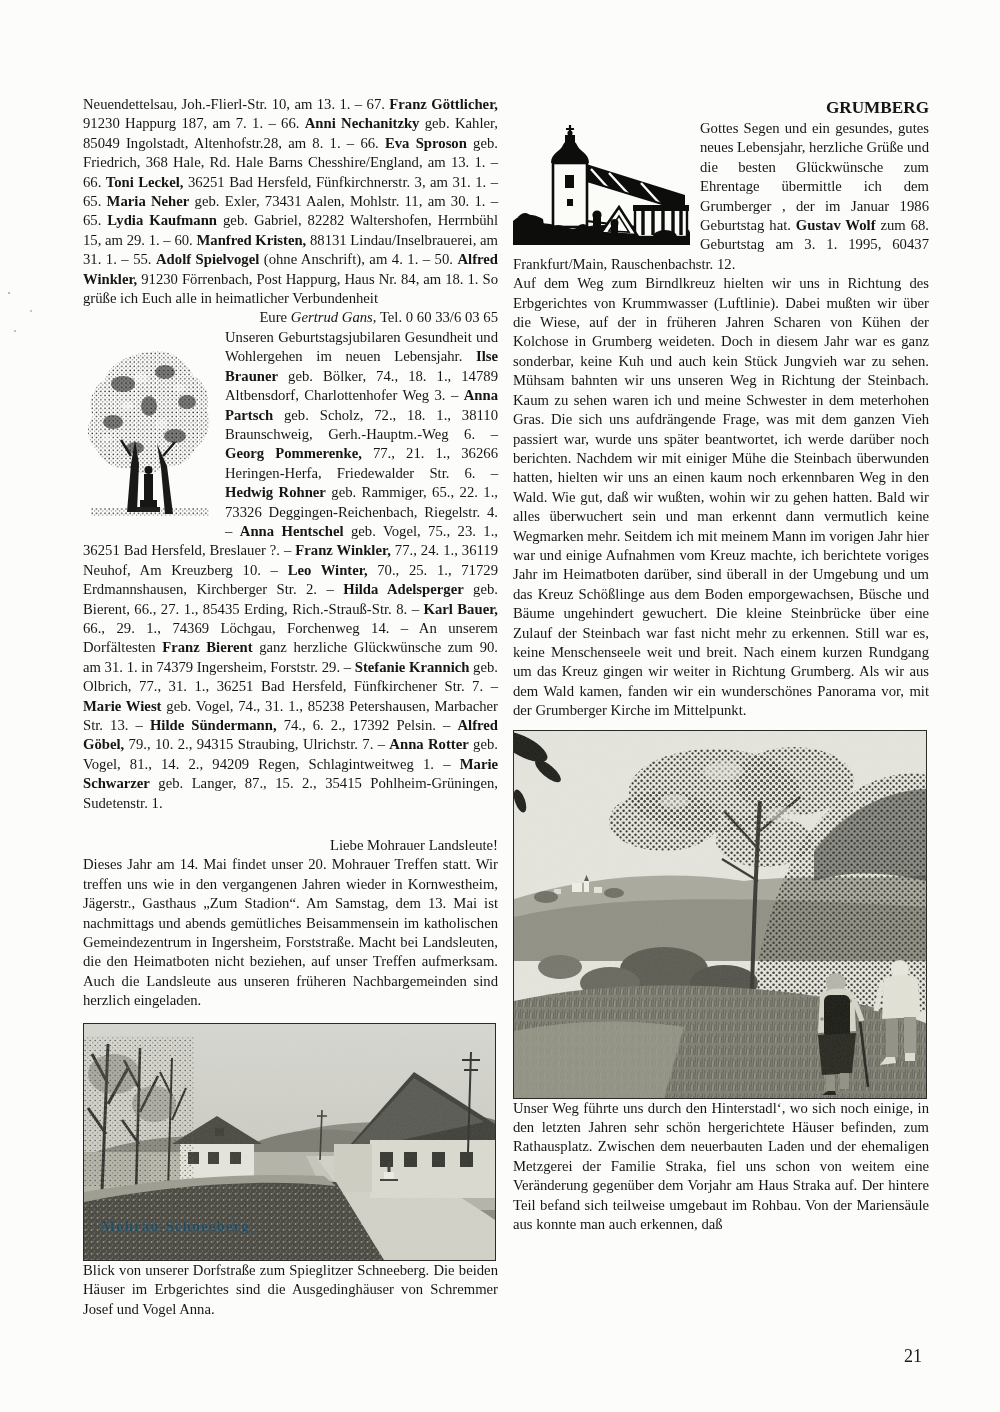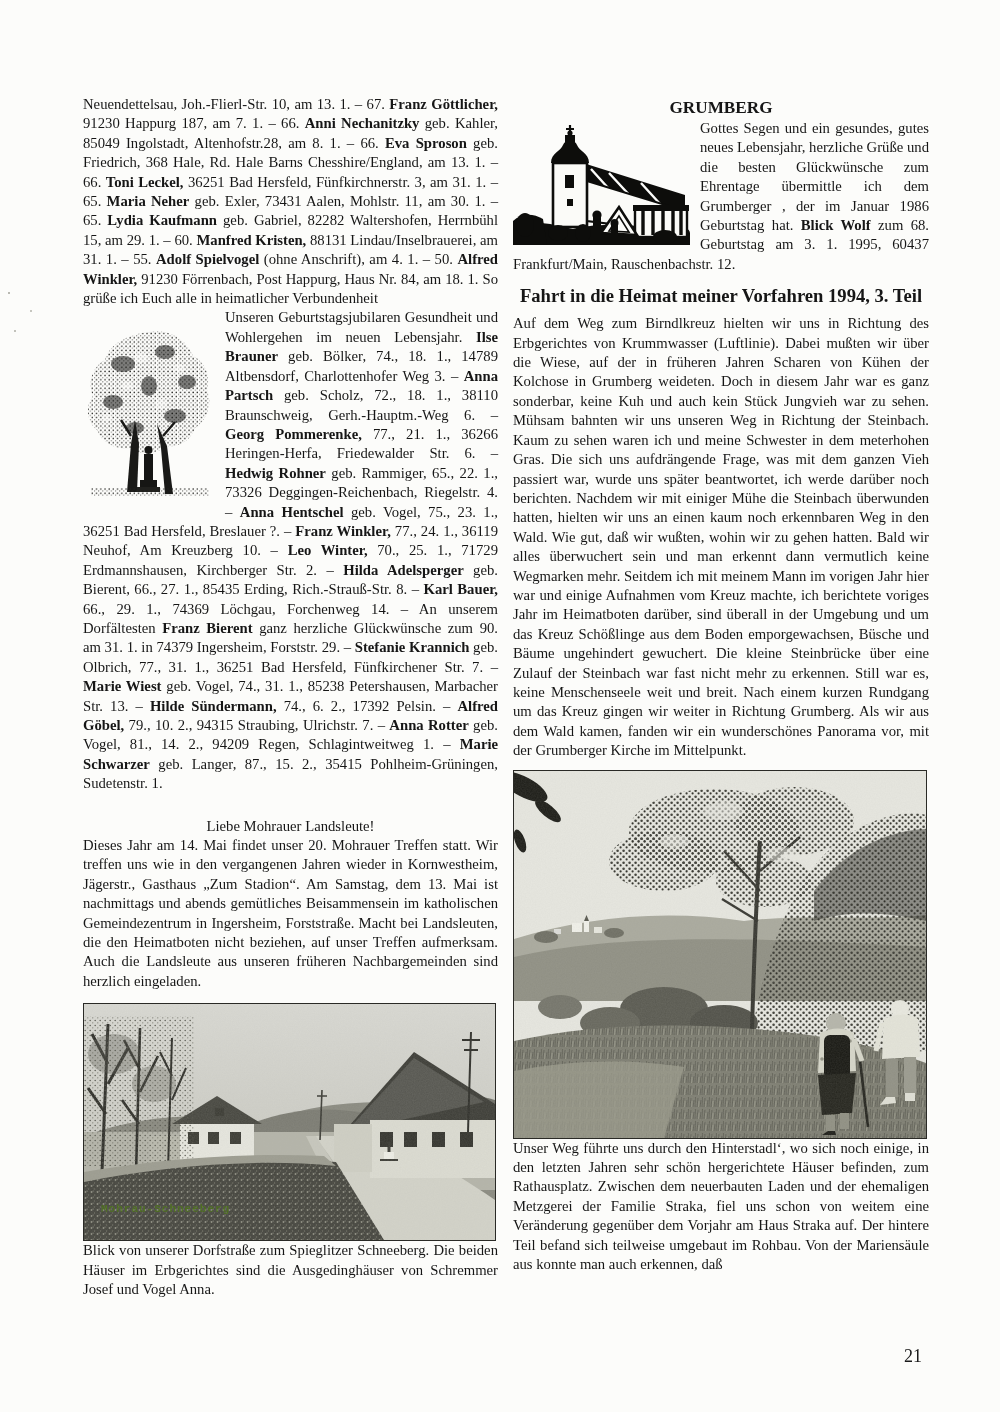--- a/index.html
+++ b/index.html
@@ -9,39 +9,39 @@
     font-family:"Liberation Serif","DejaVu Serif",serif;
   }
   .col{position:absolute;top:95px;width:415px;}
   .col-left{left:83px;}
   .col-right{left:513px;width:416px;}
   p.body{margin:0;font-size:14.7px;line-height:19.4px;text-align:justify;hyphens:none;}
   .b{font-weight:bold;}
   .i{font-style:italic;}
   .sig{text-align:right;font-size:14.7px;line-height:19.4px;margin:0;}
   h3.section{font-size:17.2px;line-height:20px;font-weight:bold;margin:3px 0 1px 0;}
-  h3.centered{text-align:center;}
+  h3.centered{text-align:right;}
   h2.article-title{font-size:18.6px;line-height:22px;font-weight:bold;text-align:center;margin:11px 0 7px 0;}
   .tree-float{float:left;width:132px;height:176px;margin:16px 10px 4px 0;}
   .church-float{float:left;width:177px;height:124px;margin:2px 10px 2px 0;}
   .block{overflow:visible;}
   .clear{clear:both;}
   .mt-meeting{margin-top:23px;}
-  .salutation{margin:0;font-size:14.7px;line-height:19.4px;text-align:center;}
+  .salutation{margin:0;font-size:14.7px;line-height:19.4px;text-align:right;}
   figure{margin:0;}
   .photo-fig{position:relative;display:block;}
   .photo{display:block;border:1px solid #2a2a26;background:#cfcfc8;}
   .village-fig{margin-top:12px;}
   .hike-fig{margin-top:9px;}
   .caption{margin-top:12px;}
   .watermark{
     position:absolute;left:18px;bottom:26px;
-    font-family:Liberation Mono, monospace;
-    font-size:11px;font-weight:bold;letter-spacing:1px;
-    color:#4d7c0f;opacity:.65;text-shadow:0 0 2px #777;
+    font-family:Liberation Serif, serif;
+    font-size:15px;font-weight:bold;letter-spacing:1px;
+    color:#0c4a6e;opacity:.65;text-shadow:0 0 2px #777;
   }
   .greeting{margin-top:13px;}
   .p2{margin-top:6px;}
   .page-number{
     position:absolute;top:1346px;right:78px;
     font-size:18px;color:#1a1a1a;
   }
   .scan-speckles{
     position:absolute;left:8px;top:292px;width:2px;height:2px;background:#b9b9b2;
     box-shadow:22px 18px 0 #c6c6bf, 6px 38px 0 #c2c2bb;
@@ -51,20 +51,21 @@
 <body>
 
 <div class="page">
 
   <div class="scan-speckles"></div>
 
   <div class="col col-left">
 
     <p class="body"><span>Neuendettelsau, Joh.-Flierl-Str. 10, am 13. 1. – 67. </span><span class="b">Franz Göttlicher,</span><span> 91230 Happurg 187, am 7. 1. – 66. </span><span class="b">Anni Nechanitzky</span><span> geb. Kahler, 85049 Ingolstadt, Altenhofstr.28, am 8. 1. – 66. </span><span class="b">Eva Sproson</span><span> geb. Friedrich, 368 Hale, Rd. Hale Barns Chesshire/England, am 13. 1. –  66. </span><span class="b">Toni Leckel,</span><span> 36251 Bad Hersfeld, Fünfkirchnerstr. 3, am 31. 1. – 65. </span><span class="b">Maria Neher</span><span> geb. Exler, 73431 Aalen, Mohlstr. 11, am 30. 1. – 65. </span><span class="b">Lydia Kaufmann</span><span> geb. Gabriel, 82282 Waltershofen, Herrnbühl 15, am 29. 1. – 60. </span><span class="b">Manfred Kristen,</span><span> 88131 Lindau/Inselbrauerei, am 31. 1. – 55. </span><span class="b">Adolf Spielvogel</span><span> (ohne Anschrift), am 4. 1. – 50. </span><span class="b">Alfred Winkler,</span><span> 91230 Förrenbach, Post Happurg, Haus Nr. 84, am 18. 1. So grüße ich Euch alle in heimatlicher Verbundenheit</span></p>
 
+    <p class="sig"><span>Eure </span><span class="i">Gertrud Gans,</span><span> Tel. 0 60 33/6 03 65</span></p>
 
     <div class="block">
 
       <svg class="tree-float" viewBox="0 0 132 176" xmlns="http://www.w3.org/2000/svg" aria-hidden="true">
         <defs>
           <pattern id="stip" width="4.2" height="4.2" patternUnits="userSpaceOnUse">
             <circle cx="1" cy="1.2" r="0.75" fill="#20201d"></circle>
             <circle cx="3.1" cy="3.2" r="0.55" fill="#2a2a26"></circle>
           </pattern>
         </defs>
@@ -224,26 +225,25 @@
           <rect x="80" y="96" width="8" height="18"></rect>
           <circle cx="84" cy="94" r="4.6"></circle>
           <rect x="98" y="104" width="7" height="13"></rect>
           <circle cx="101.5" cy="102" r="4"></circle>
           <ellipse cx="70" cy="112" rx="8" ry="9"></ellipse>
           <ellipse cx="45" cy="112" rx="10" ry="8"></ellipse>
           <ellipse cx="152" cy="116" rx="12" ry="7"></ellipse>
         </g>
       </svg>
 
-      <p class="body"><span>Gottes Segen und ein gesundes, gutes neues Lebensjahr, herzliche Grüße und die besten Glückwünsche zum Ehrentage übermittle ich dem Grumberger , der im Januar 1986 Geburtstag hat. </span><span class="b">Blick Wolf</span><span> zum 68. Geburtstag am 3. 1. 1995, 60437 Frankfurt/Main, Rauschenbachstr. 12.</span></p>
+      <p class="body"><span>Gottes Segen und ein gesundes, gutes neues Lebensjahr, herzliche Grüße und die besten Glückwünsche zum Ehrentage übermittle ich dem Grumberger , der im Januar 1986 Geburtstag hat. </span><span class="b">Gustav Wolf</span><span> zum 68. Geburtstag am 3. 1. 1995, 60437 Frankfurt/Main, Rauschenbachstr. 12.</span></p>
       <div class="clear"></div>
     </div>
 
 
-    <h2 class="article-title">Fahrt in die Heimat meiner Vorfahren 1994, 3. Teil</h2>
 
     <p class="body">Auf dem Weg zum Birndlkreuz hielten wir uns in Richtung des Erbgerichtes von Krummwasser (Luftlinie). Dabei mußten wir über die Wiese, auf der in früheren Jahren Scharen von Kühen der Kolchose in Grumberg weideten. Doch in diesem Jahr war es ganz sonderbar, keine Kuh und auch kein Stück Jungvieh war zu sehen. Mühsam bahnten wir uns unseren Weg in Richtung der Steinbach. Kaum zu sehen waren ich und meine Schwester in dem meterhohen Gras. Die sich uns aufdrängende Frage, was mit dem ganzen Vieh passiert war, wurde uns später beantwortet, ich werde darüber noch berichten. Nachdem wir mit einiger Mühe die Steinbach überwunden hatten, hielten wir uns an einen kaum noch erkennbaren Weg in den Wald. Wie gut, daß wir wußten, wohin wir zu gehen hatten. Bald wir alles überwuchert sein und man erkennt dann vermutlich keine Wegmarken mehr. Seitdem ich mit meinem Mann im vorigen Jahr hier war und einige Aufnahmen vom Kreuz machte, ich berichtete voriges Jahr im Heimatboten darüber, sind überall in der Umgebung und um das Kreuz Schößlinge aus dem Boden emporgewachsen, Büsche und Bäume ungehindert gewuchert. Die kleine Steinbrücke über eine Zulauf der Steinbach war fast nicht mehr zu erkennen. Still war es, keine Menschenseele weit und breit. Nach einem kurzen Rundgang um das Kreuz gingen wir weiter in Richtung Grumberg. Als wir aus dem Wald kamen, fanden wir ein wunderschönes Panorama vor, mit der Grumberger Kirche im Mittelpunkt.</p>
 
     <figure class="photo-fig hike-fig">
       <svg class="photo" width="412" height="367" viewBox="0 0 412 367" xmlns="http://www.w3.org/2000/svg" aria-hidden="true">
         <defs>
           <pattern id="grasslines" width="7" height="12" patternUnits="userSpaceOnUse">
             <rect width="7" height="12" fill="#7d7d71"></rect>
             <path d="M1,12 L2,3 M4,12 L5,5 M6,12 L6.5,2" stroke="#5f5f55" stroke-width="0.9" fill="none"></path>
             <path d="M2.6,12 L3,6" stroke="#9a9a8c" stroke-width="0.8" fill="none"></path>

